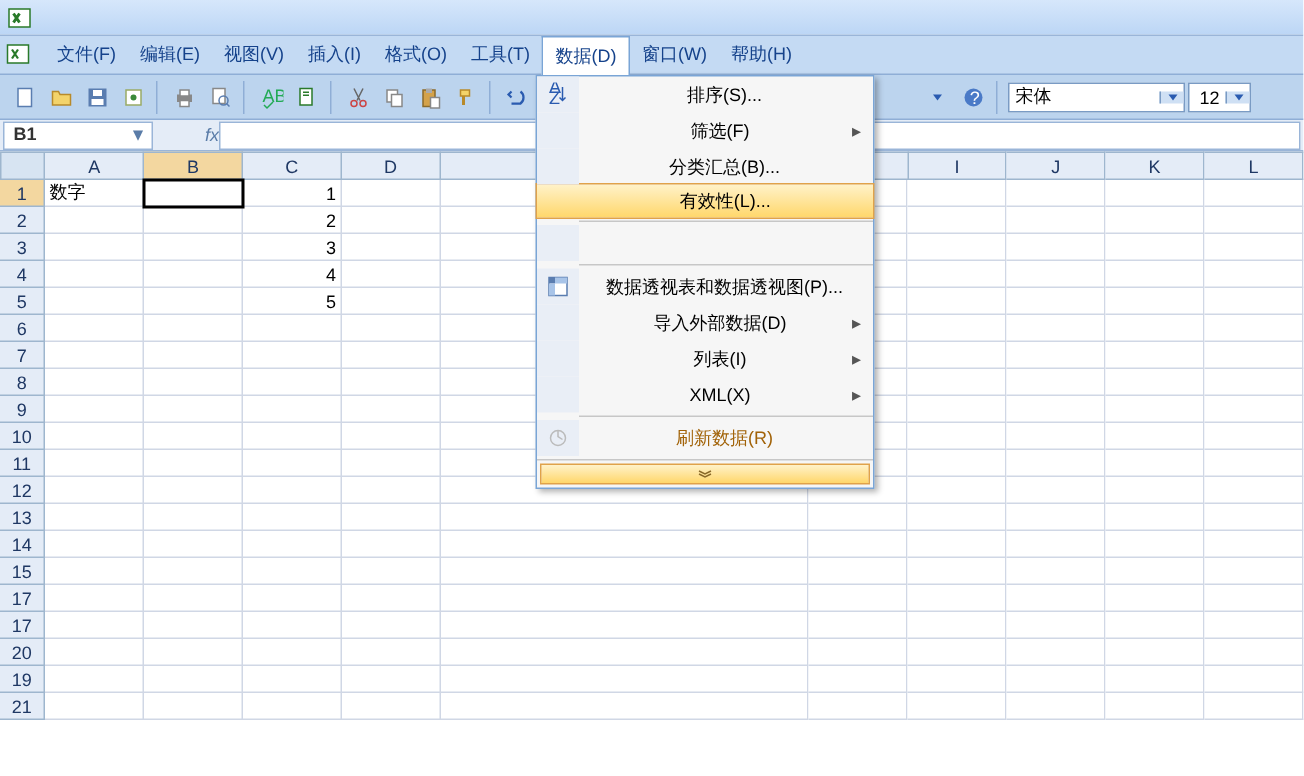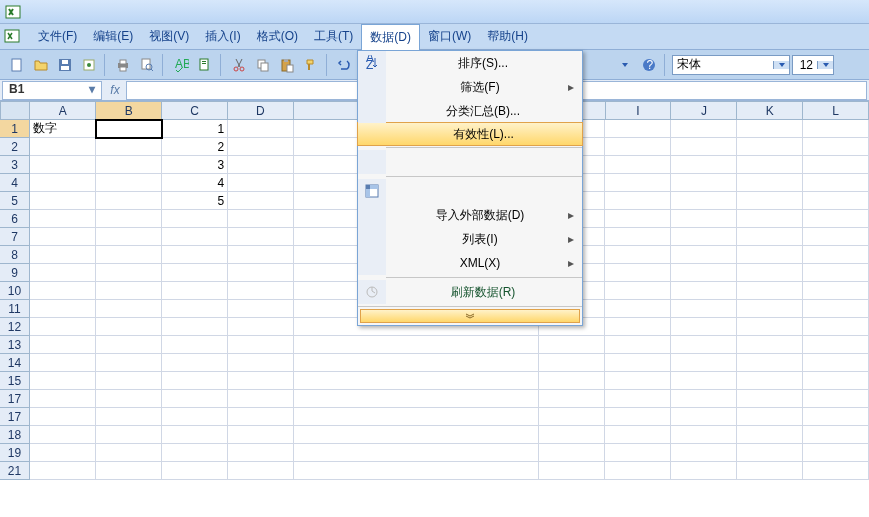--- a/index.html
+++ b/index.html
@@ -19,21 +19,21 @@
 .tb-sep { width: 4px; height: 22px; border-left: 1px solid #8faed6; margin: 0 2px; }
 .tb-gap { flex: 0 0 auto; width: 230px; }
 .combo { background: #fff; border: 1px solid #7a9bc4; height: 20px; display: flex; align-items: center; }
 .combo .combo-text { padding: 0 4px; min-width: 100px; }
 .combo .combo-arrow { width: 16px; background: #cfe0f4; border-left: 1px solid #7a9bc4; display: flex; align-items: center; justify-content: center; }
 .combo.size .combo-text { min-width: 24px; text-align: right; }
 
 .namebox-row { height: 21px; display: flex; align-items: center; background: #e4ecf7; border-bottom: 1px solid #9ab5d8; }
 .namebox { width: 100px; height: 19px; background: #fff; border: 1px solid #9ab5d8; margin: 0 2px; display: flex; align-items: flex-start; padding: 0 6px; font-weight: bold; color: #333; }
 .namebox .nb-arrow { margin-left: auto; color: #5a7ca8; }
-.fx-label { width: 22px; text-align: center; color: #5a7ca8; font-style: italic; }
+.fx-label { width: 22px; text-align: right; color: #5a7ca8; font-style: italic; margin-left: 20px; }
 .fx-input { flex: 1; height: 19px; background: #fff; border: 1px solid #9ab5d8; margin-right: 2px; }
 
 .sheet { position: relative; }
 .hdr-row { display: flex; height: 19px; }
 .corner { width: 33px; background: #d7e4f2; border: 1px solid #9eb6ce; }
 .col-hdr { background: #e4ecf7; border-right: 1px solid #9eb6ce; border-bottom: 1px solid #9eb6ce; border-top: 1px solid #9eb6ce; display: flex; align-items: center; justify-content: center; color: #1f3864; }
 .col-hdr.sel { background: #f3d7a0; }
 .col-A { width: 72px; } .col-B { width: 72px; } .col-C { width: 72px; } .col-D { width: 72px; }
 .col-E { width: 269px; } .col-H { width: 72px; } .col-I { width: 72px; } .col-J { width: 72px; }
 .col-K { width: 72px; } .col-L { width: 72px; }
@@ -47,21 +47,21 @@
 
 .dropdown { position: absolute; left: 357px; top: 50px; width: 226px; background: #f6f6f6; border: 1px solid #7aa5d6; box-shadow: 2px 2px 4px rgba(0,0,0,.3); z-index: 10; }
 .dropdown .dd-item { display: flex; align-items: center; height: 24px; padding-right: 8px; }
 .dropdown .dd-icon { width: 28px; display: flex; align-items: center; justify-content: center; background: #e9eef6; align-self: stretch; }
 .dropdown .dd-label { flex: 1; padding-left: 6px; text-align: center; }
 .dropdown .dd-arrow { color: #555; }
 .dropdown .dd-sep { border-top: 1px solid #c7c7c7; margin: 2px 0 2px 28px; }
 .dropdown .dd-sep-full { border-top: 1px solid #c7c7c7; margin: 2px 0; }
 .dropdown .dd-item.highlight { background: linear-gradient(#fff2c9, #ffd76b); border: 1px solid #e0a24a; margin: -1px; padding-right: 7px; }
 .dropdown .dd-item.highlight .dd-icon { background: transparent; }
-.dropdown .dd-item.disabled { color: #14532d; }
+.dropdown .dd-item.disabled { color: #a16207; }
 .dropdown .dd-expand { height: 14px; background: linear-gradient(#fff2c9, #ffd76b); border: 1px solid #e0a24a; display: flex; align-items: center; justify-content: center; margin: 2px 2px 2px 2px; }
 .dropdown .dd-expand svg { width: 10px; height: 6px; }
 </style>
 </head>
 <body>
 
 <div class="titlebar">
   <span class="app-icon">
     <svg width="16" height="16" viewBox="0 0 16 16">
         <rect x="1" y="2" width="14" height="12" fill="#fff" stroke="#2a7a2a"></rect>
@@ -453,21 +453,21 @@
         <div class="cell col-C"></div>
         <div class="cell col-D"></div>
         <div class="cell col-E"></div>
         <div class="cell col-H"></div>
         <div class="cell col-I"></div>
         <div class="cell col-J"></div>
         <div class="cell col-K"></div>
         <div class="cell col-L"></div>
       </div>
       <div class="row">
-        <div class="row-hdr">18</div>
+        <div class="row-hdr">20</div>
         <div class="cell col-A"></div>
         <div class="cell col-B"></div>
         <div class="cell col-C"></div>
         <div class="cell col-D"></div>
         <div class="cell col-E"></div>
         <div class="cell col-H"></div>
         <div class="cell col-I"></div>
         <div class="cell col-J"></div>
         <div class="cell col-K"></div>
         <div class="cell col-L"></div>
@@ -532,20 +532,21 @@
   <div class="dd-sep"></div>
   <div class="dd-item">
     <span class="dd-icon">
         <svg width="16" height="16" viewBox="0 0 16 16">
           <rect x="2" y="2" width="12" height="12" fill="#fff" stroke="#5a7db0"></rect>
           <rect x="2" y="2" width="4" height="4" fill="#5a7db0"></rect>
           <rect x="2" y="6" width="4" height="8" fill="#a8c4e8"></rect>
           <rect x="6" y="2" width="8" height="4" fill="#a8c4e8"></rect>
         </svg>
       </span>
+    <span class="dd-label">数据透视表和数据透视图(P)...</span>
   </div>
   <div class="dd-item">
     <span class="dd-icon"></span>
     <span class="dd-label">导入外部数据(D)</span>
     <span class="dd-arrow">▸</span>
   </div>
   <div class="dd-item">
     <span class="dd-icon"></span>
     <span class="dd-label">列表(I)</span>
     <span class="dd-arrow">▸</span>

